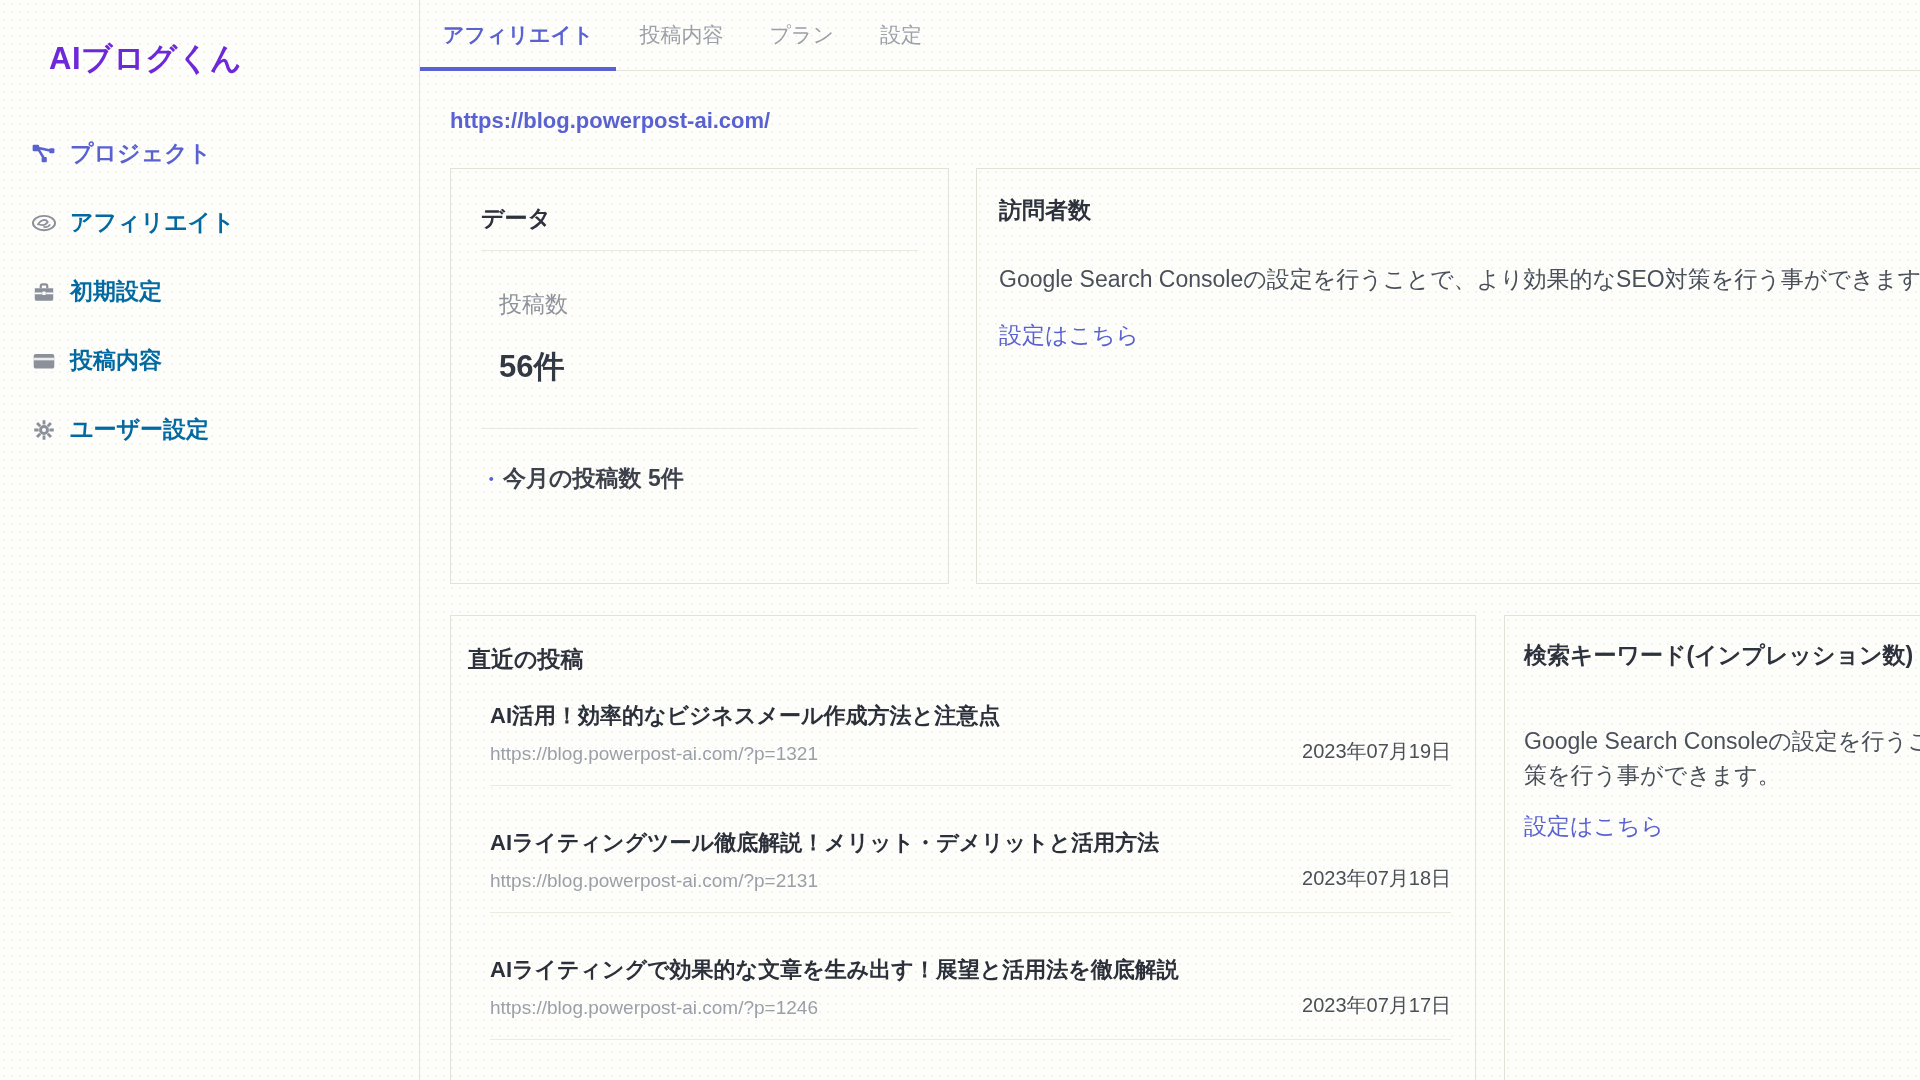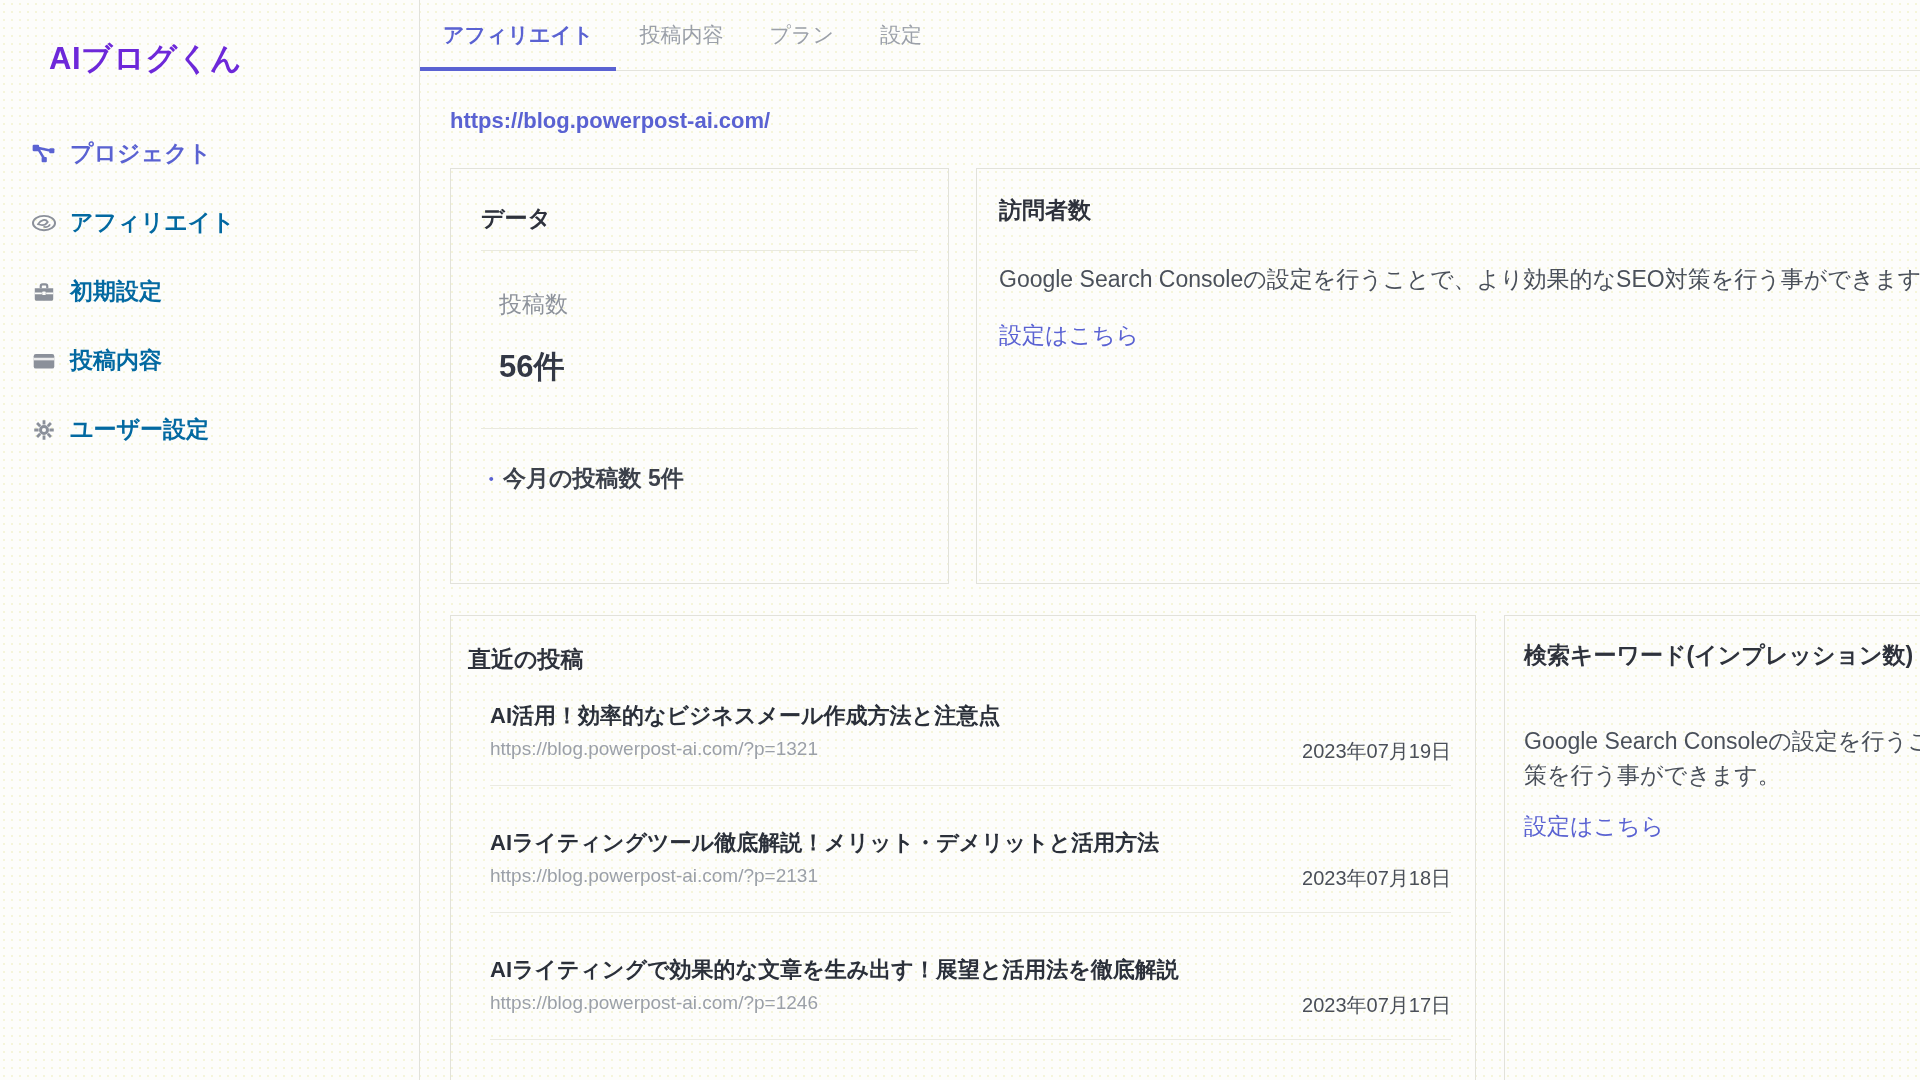--- a/index.html
+++ b/index.html
@@ -39,21 +39,21 @@
   .card-desc{font-size:23px;color:#4a505a;line-height:34px;}
   .card-visitors .card-desc{margin-top:36px;}
   .link{display:inline-block;font-size:23px;color:#5a62d2;cursor:pointer;}
   .card-visitors .link{margin-top:24px;}
   .card-recent{left:30px;top:615px;width:1026px;height:500px;}
   .card-recent .card-title{margin:28px 0 0 17px;}
   .posts{margin:0 0 0 39px;width:961px;}
   .post{margin-top:42px;padding-bottom:20px;border-bottom:1px solid #ebebe2;cursor:pointer;}
   .post:first-child{margin-top:26px;}
   .post-title{font-size:22px;font-weight:700;color:#2b303a;white-space:nowrap;}
-  .post-meta{display:flex;justify-content:space-between;align-items:flex-start;margin-top:7px;}
+  .post-meta{display:flex;justify-content:space-between;align-items:flex-end;margin-top:7px;}
   .post-url{font-size:19px;color:#9ba0a8;}
   .post-date{font-size:20px;color:#4a4f58;}
   .card-keywords{left:1084px;top:615px;width:760px;height:500px;padding-left:19px;}
   .card-keywords .card-title{margin-top:24px;}
   .card-keywords .card-desc{margin-top:53px;width:720px;white-space:pre-line;}
   .card-keywords .link{margin-top:19px;}
 </style>
 </head>
 <body>
 

